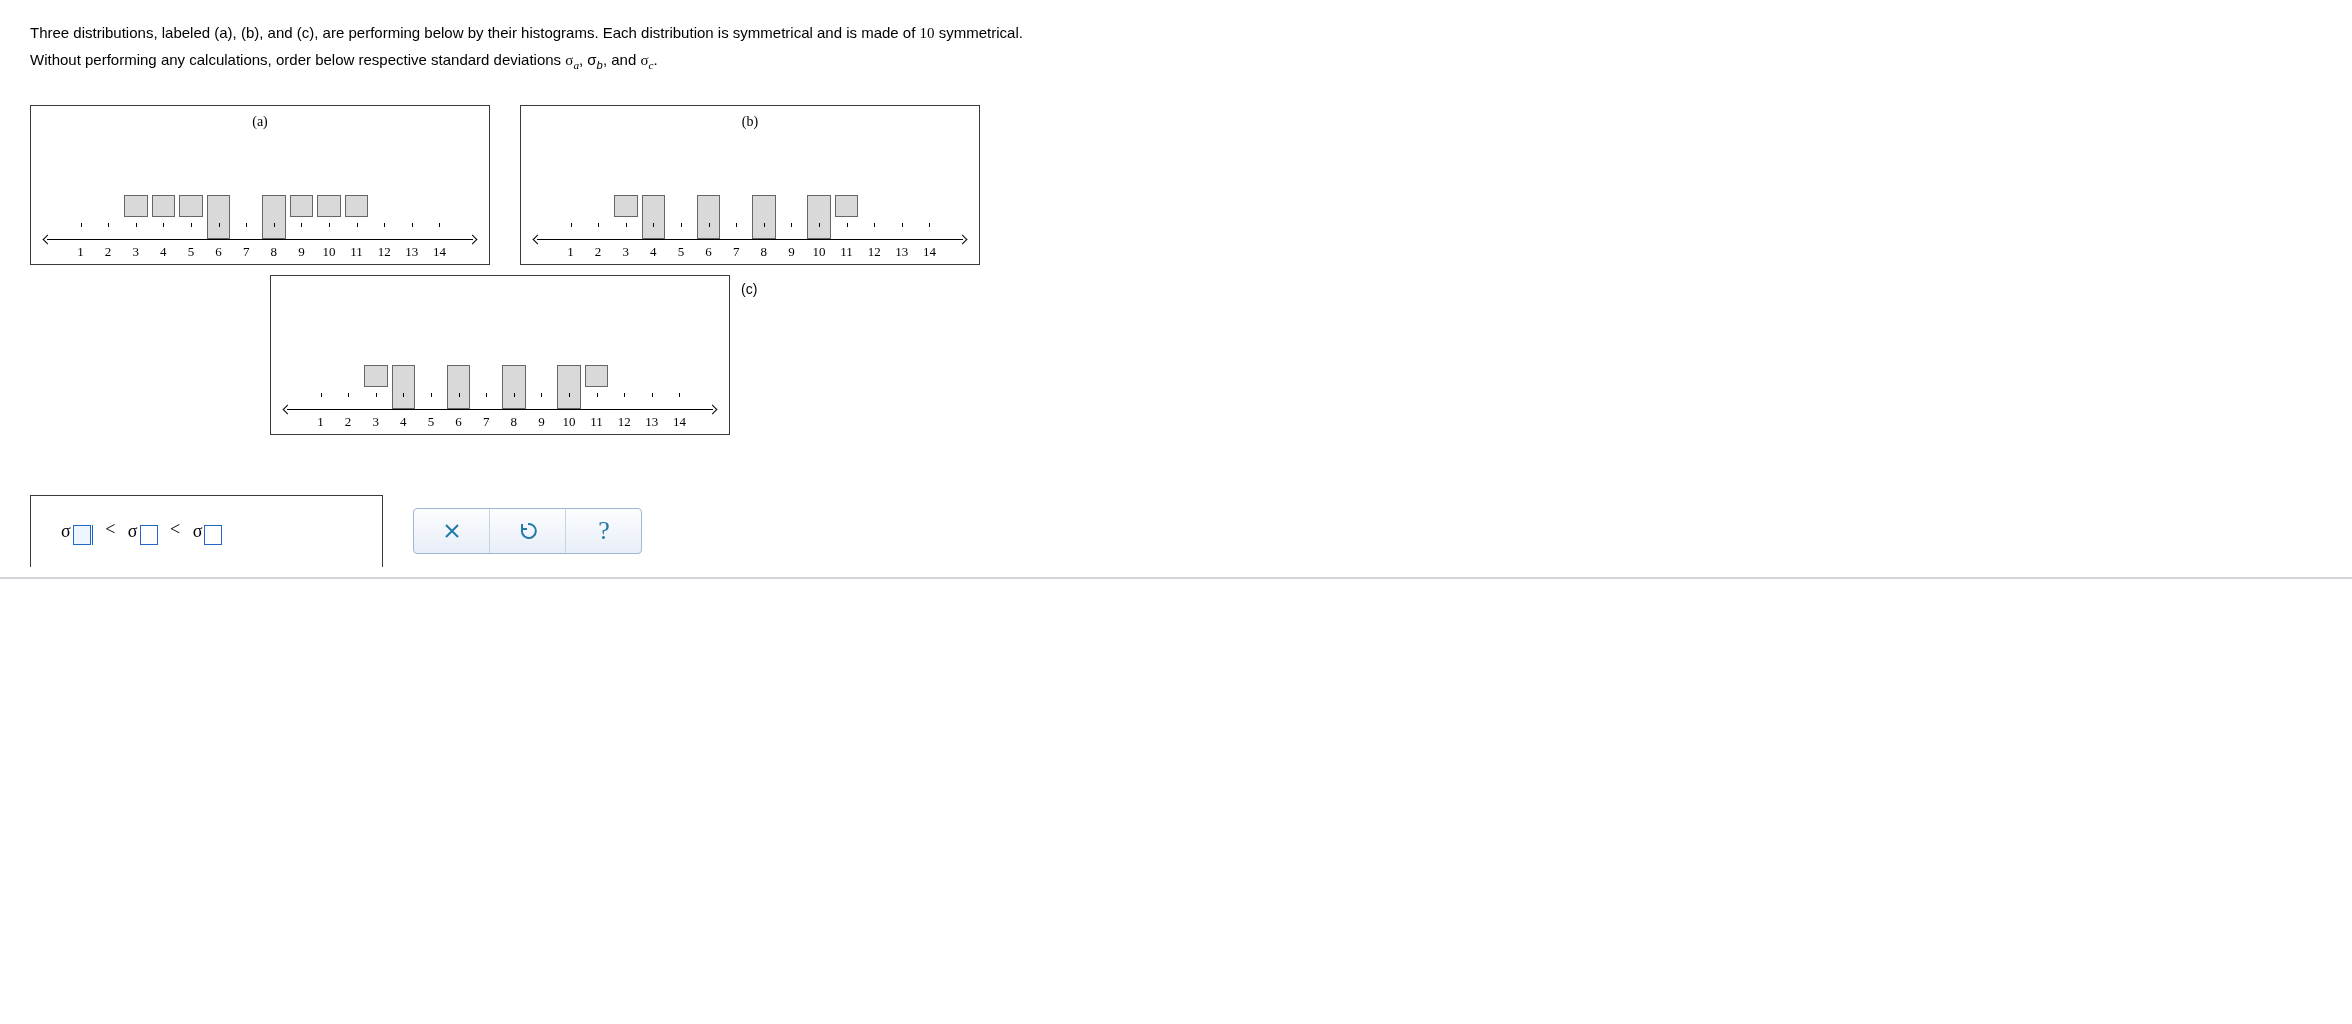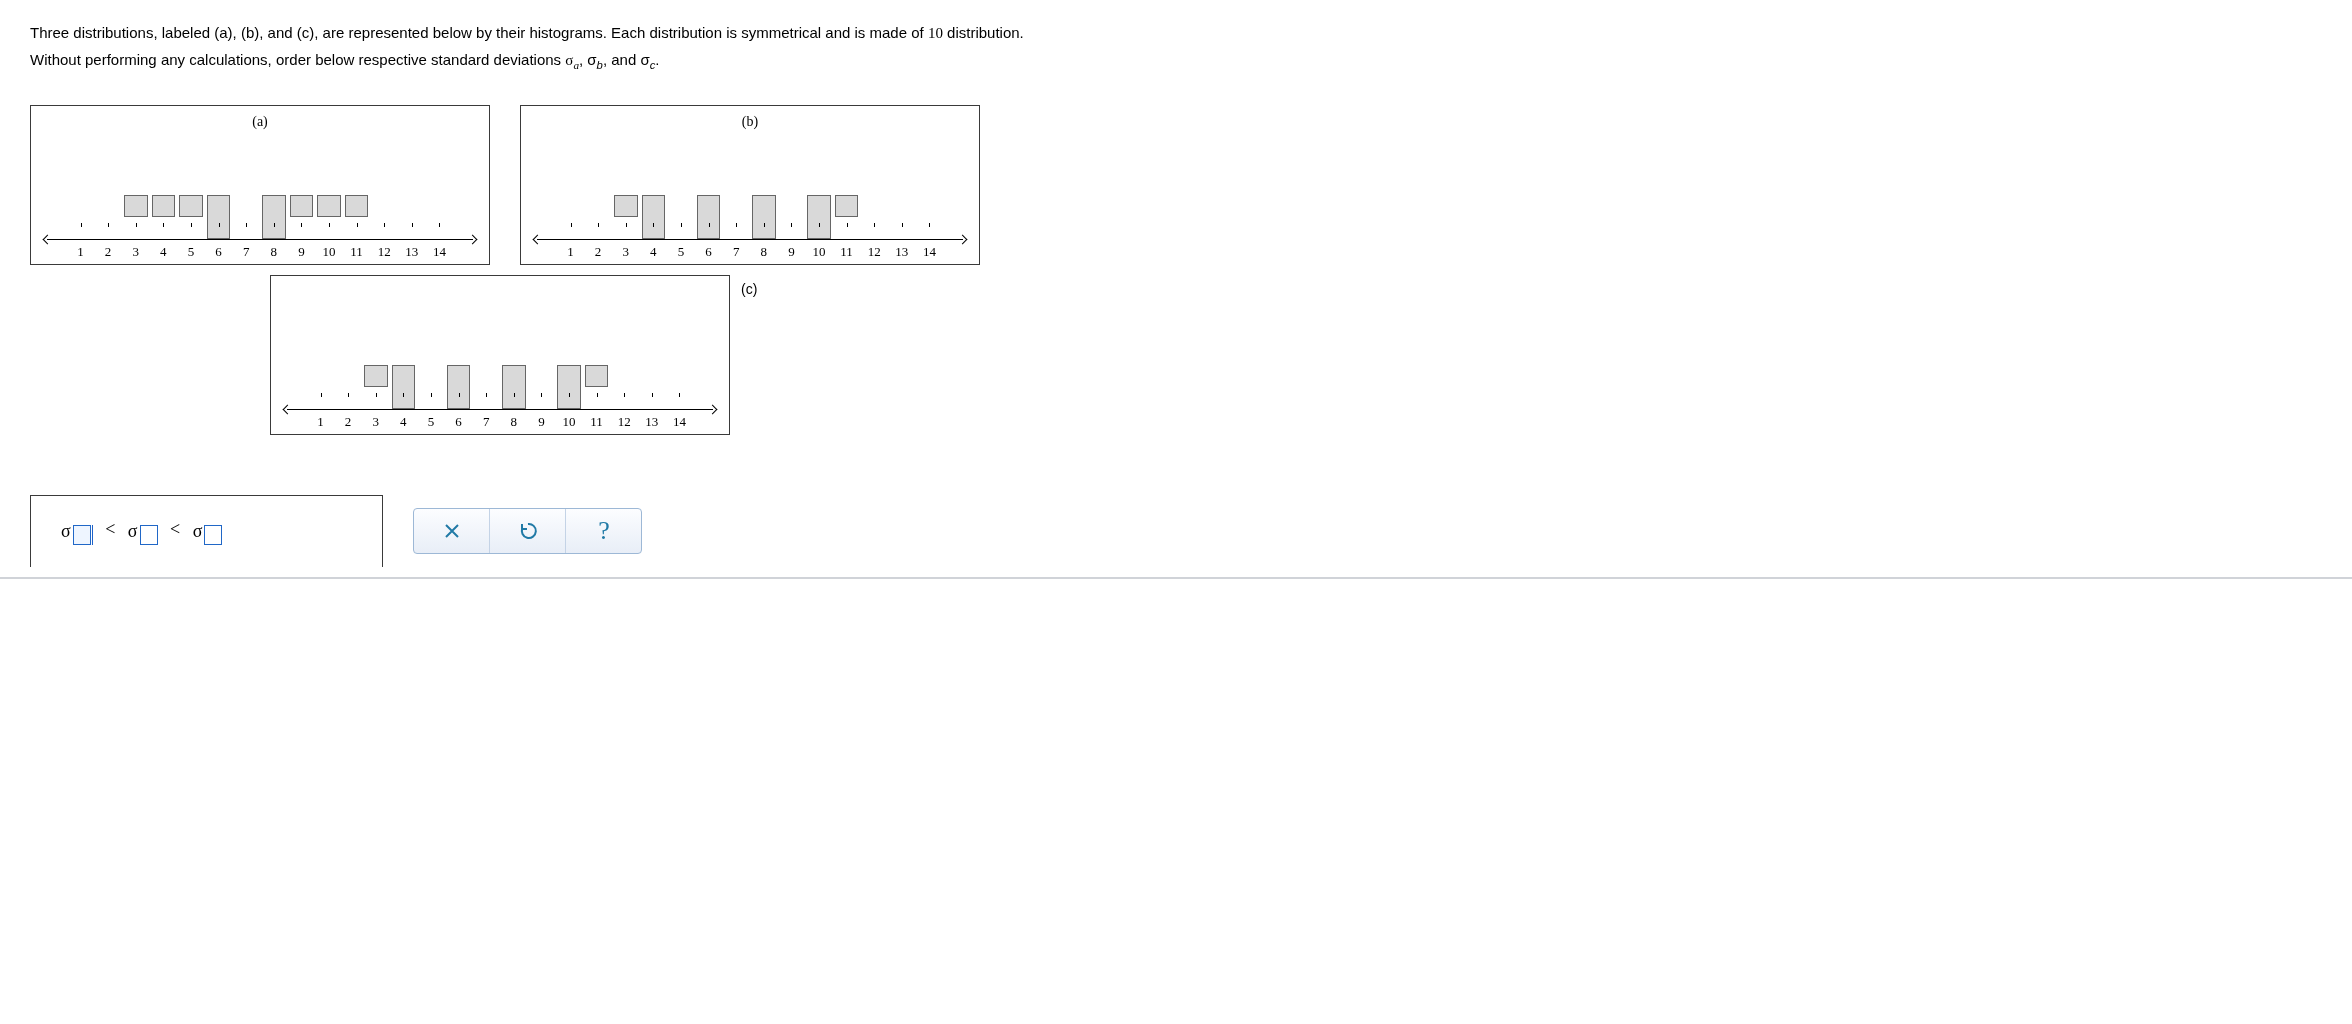--- a/index.html
+++ b/index.html
@@ -34,25 +34,25 @@
   .btn{width:75px;height:44px;display:flex;align-items:center;justify-content:center;font-size:20px;color:#217aa6;cursor:pointer;border-right:1px solid #c4d3e6}
   .btn:last-child{border-right:none}
   .btn.q{font-family:"Times New Roman",serif;font-size:26px}
   .btn svg{width:20px;height:20px;stroke:#217aa6;stroke-width:2;fill:none}
   hr.bt{border:none;border-top:2px solid #d0d3d8;margin:10px -30px 0}
 </style>
 </head>
 <body>
 
 <div class="question">
-  <span>Three distributions, labeled (a), (b), and (c), are represented below by their histograms. Each distribution is symmetrical and is made of </span><span style="font-family:'Times New Roman',serif">10</span><span> distribution.</span><br>
+  <span>Three distributions, labeled (a), (b), and (c), are performing below by their histograms. Each distribution is symmetrical and is made of </span><span style="font-family:'Times New Roman',serif">10</span><span> symmetrical.</span><br>
   <span>Without performing any calculations, order below respective standard deviations </span>
   <span style="font-family:Liberation Serif, serif"><span>σ</span><span class="sub">a</span></span><span>, </span>
   <span style="font-family:Liberation Sans, sans-serif"><span>σ</span><span class="sub">b</span></span><span>, and </span>
-  <span style="font-family:Liberation Sans, sans-serif"><span>σ</span><span class="sub">c</span></span><span>.</span>
+  <span style="font-family:Liberation Serif, serif"><span>σ</span><span class="sub">c</span></span><span>.</span>
 </div>
 
 <div class="row">
   <div class="panel">
     <div class="plabel">(a)</div>
     <div class="hist">
       <div class="bars" id="bars-0">
           <div class="bar h0"></div>
           <div class="bar h0"></div>
           <div class="bar h1"></div>

